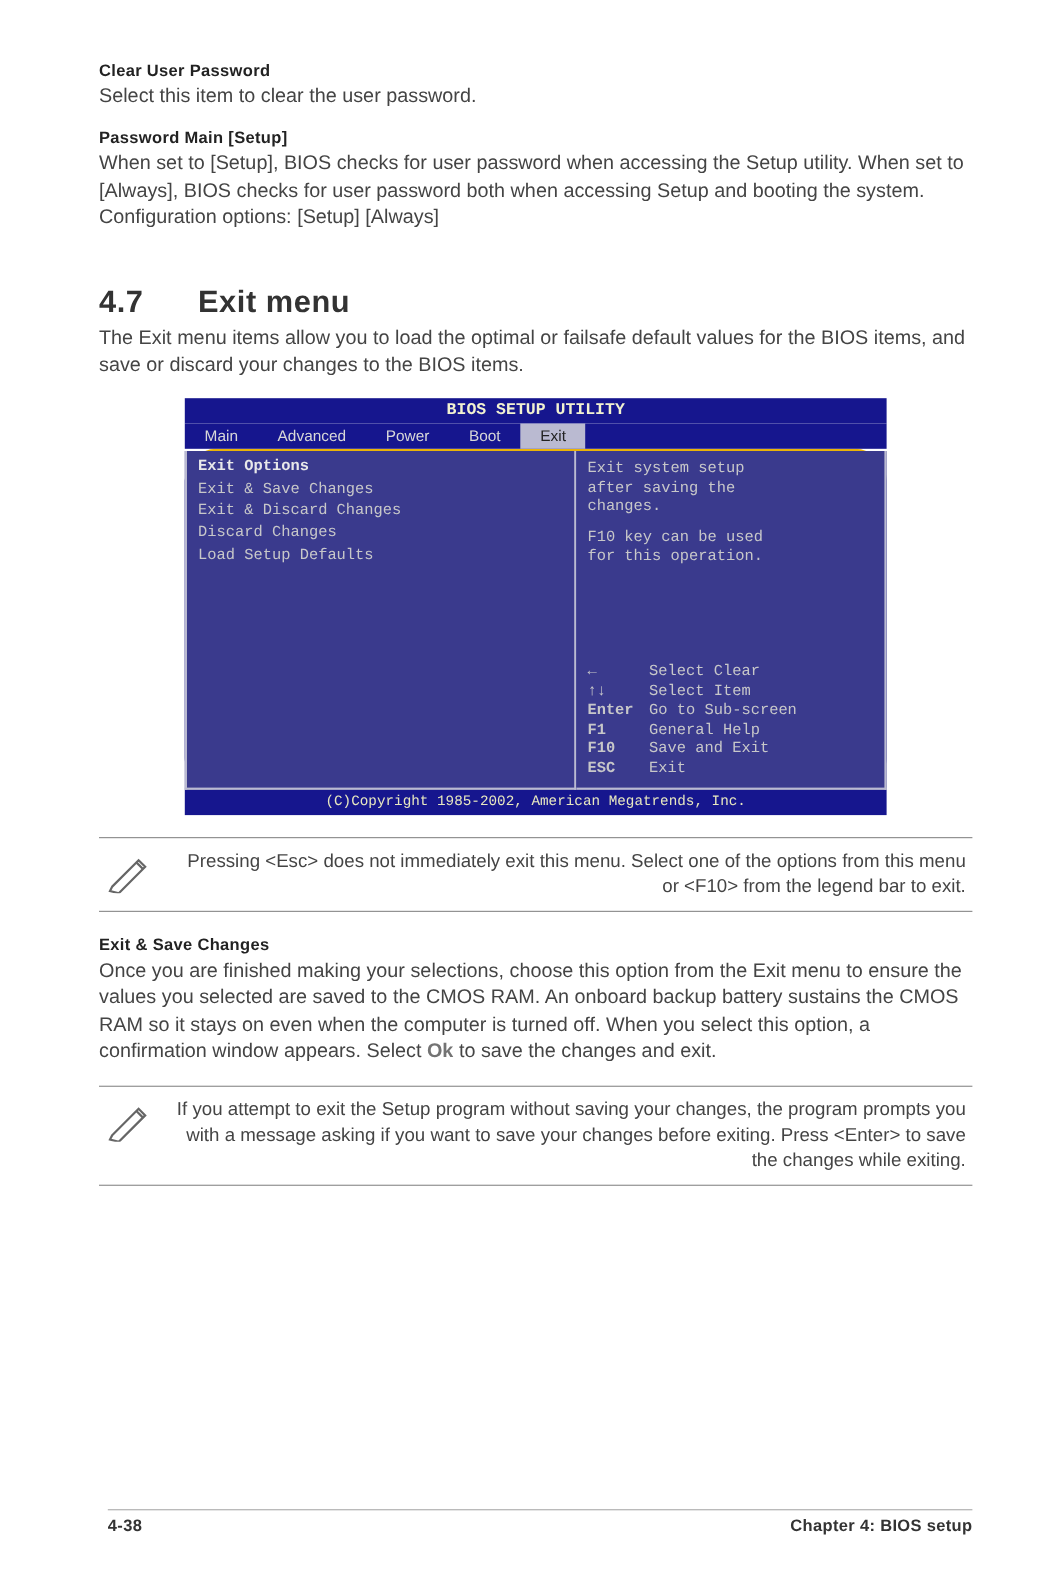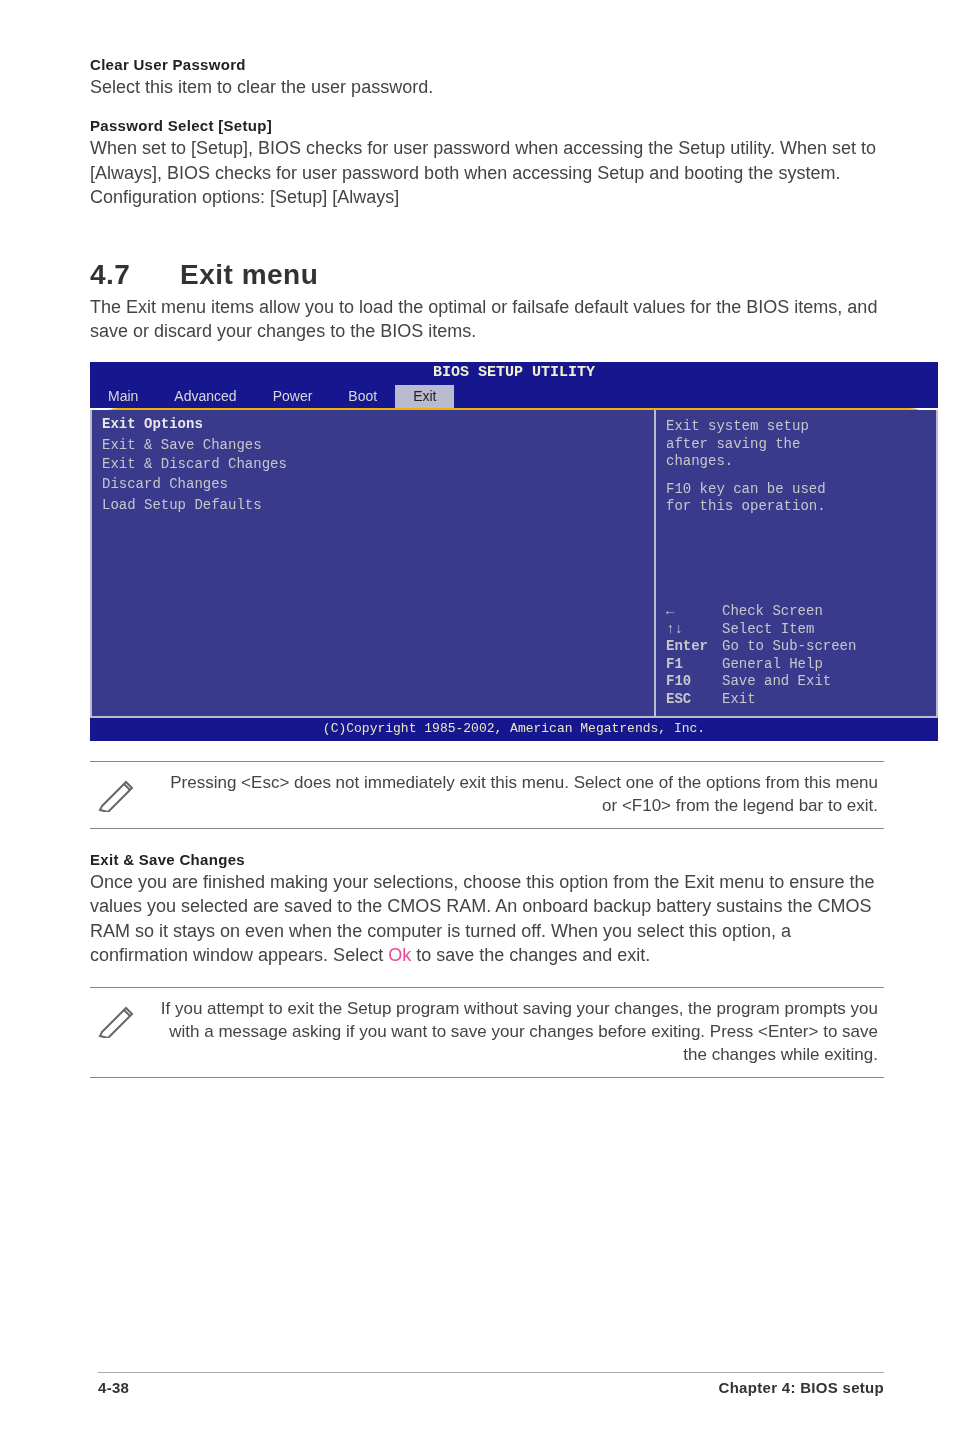--- a/index.html
+++ b/index.html
@@ -37,21 +37,21 @@
     letter-spacing: 0.5px;
     margin: 50px 0 4px 0;
   }
   .h2 .num {
     display: inline-block;
     width: 90px;
   }
 
   
   .bios-shot {
-    width: 848px;
+    width: 638px;
     margin: 14px auto 16px auto;
     font-family: "Courier New", monospace;
     font-size: 14px;
     line-height: 1.25;
     color: #c7c7c9;
   }
   .bios-title {
     background: #16168e;
     color: #f2f2d0;
     font-weight: bold;
@@ -146,22 +146,22 @@
     height: 36px;
     padding-top: 4px;
   }
   .note-text {
     font-size: 17px;
     line-height: 1.35;
     color: #444;
   }
   .bold {
     font-family: "Arial Black", Arial, sans-serif;
-    font-weight: 400;
-    color: #ec4899;
+    font-weight: 700;
+    color: #737373;
   }
 
   
   .page-footer {
     position: absolute;
     bottom: 42px;
     left: 70px;
     right: 70px;
     border-top: 1px solid #aaa;
     padding-top: 6px;
@@ -176,21 +176,21 @@
   }
 </style>
 </head>
 <body>
 
 <div class="page">
 
   <div class="h3">Clear User Password</div>
   <p class="body-text">Select this item to clear the user password.</p>
 
-  <div class="h3">Password Select [Setup]</div>
+  <div class="h3">Password Main [Setup]</div>
   <p class="body-text" style="white-space:pre-line;">When set to [Setup], BIOS checks for user password when accessing the Setup utility. When set to [Always], BIOS checks for user password both when accessing Setup and booting the system.
 Configuration options: [Setup] [Always]</p>
 
   <div class="h2">
     <span class="num">4.7</span><span>Exit menu</span>
   </div>
   <p class="body-text">The Exit menu items allow you to load the optimal or failsafe default values for the BIOS items, and save or discard your changes to the BIOS items.</p>
 
   <div class="bios-shot">
     <div class="bios-title">BIOS SETUP UTILITY</div>
@@ -215,21 +215,21 @@
           <div class="line">Exit system setup</div>
           <div class="line">after saving the</div>
           <div class="line">changes.</div>
           <div class="line" style="height:10px"></div>
           <div class="line">F10 key can be used</div>
           <div class="line">for this operation.</div>
         </div>
         <div class="bios-legend">
           <div class="row">
               <span class="key">←</span>
-              <span>Check Screen</span>
+              <span>Select Clear</span>
             </div>
           <div class="row">
               <span class="key">↑↓</span>
               <span>Select Item</span>
             </div>
           <div class="row">
               <span class="key">Enter</span>
               <span>Go to Sub-screen</span>
             </div>
           <div class="row">

